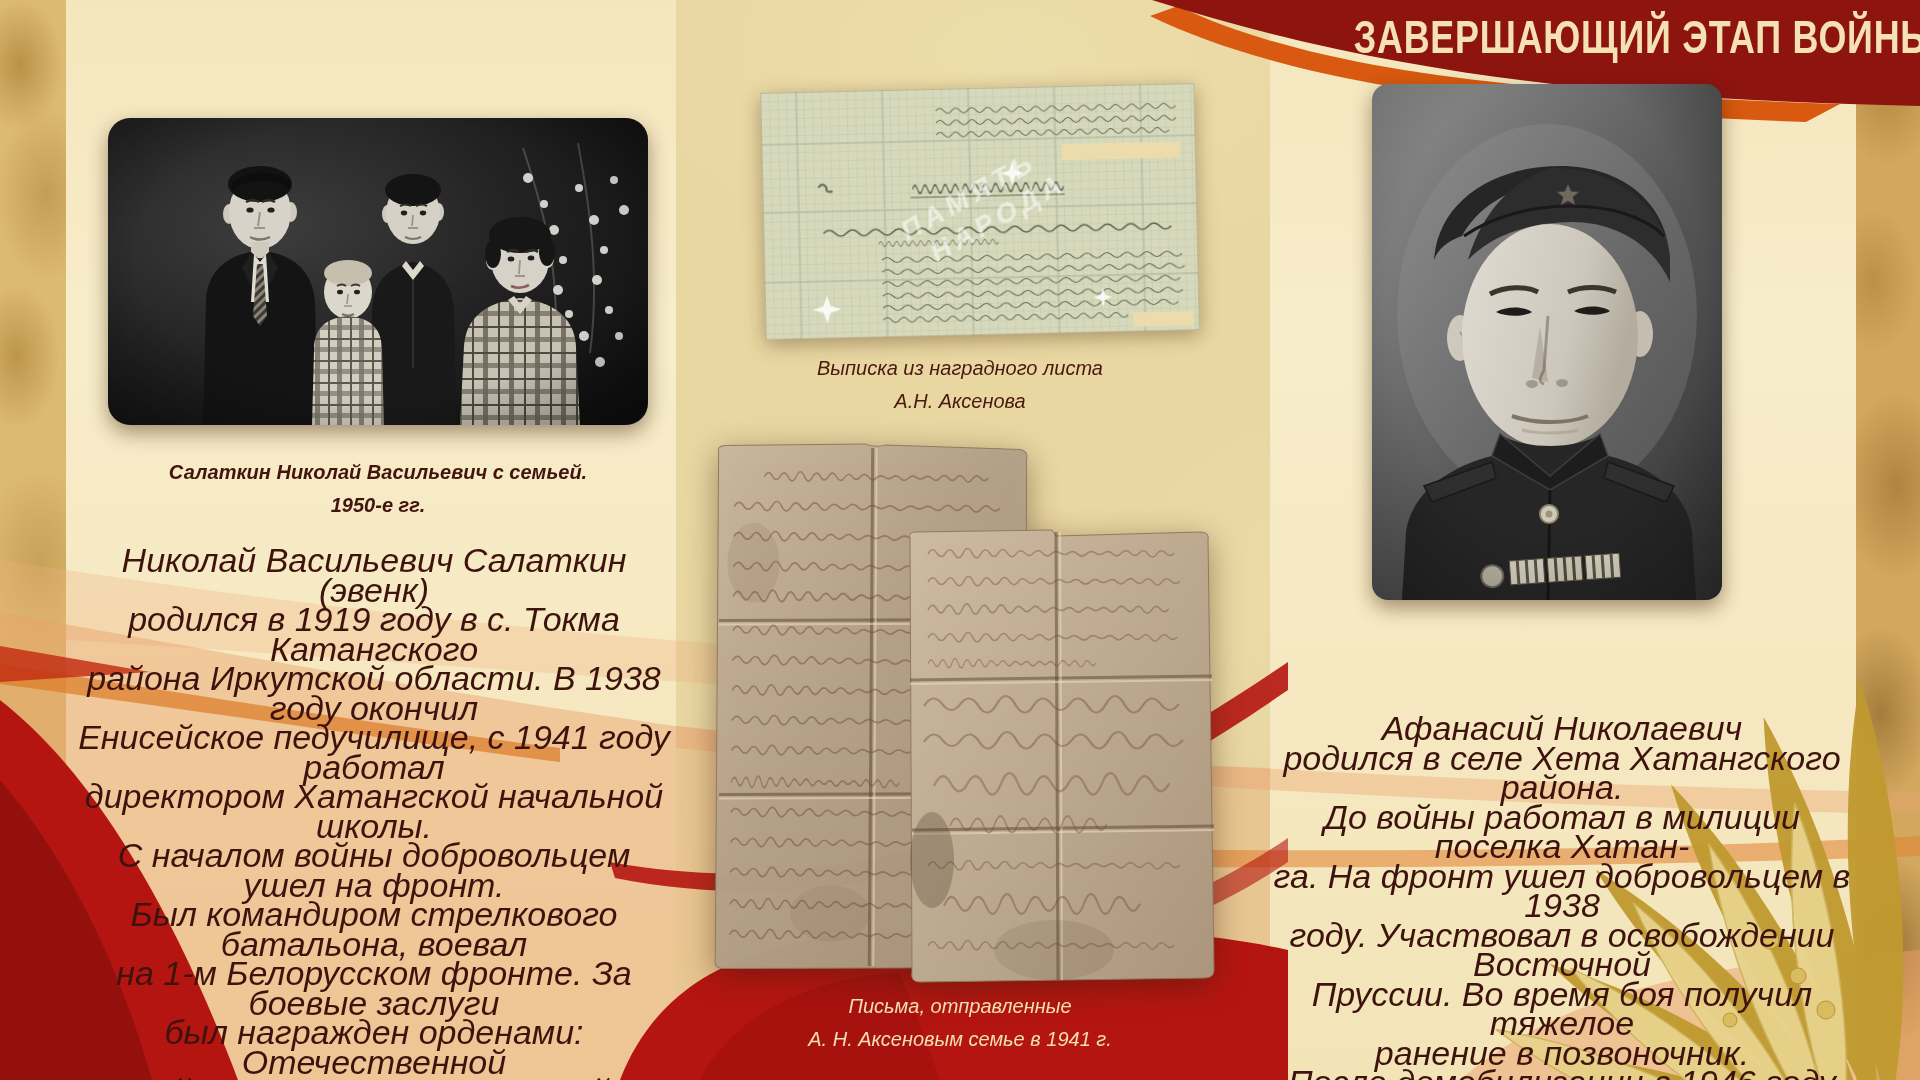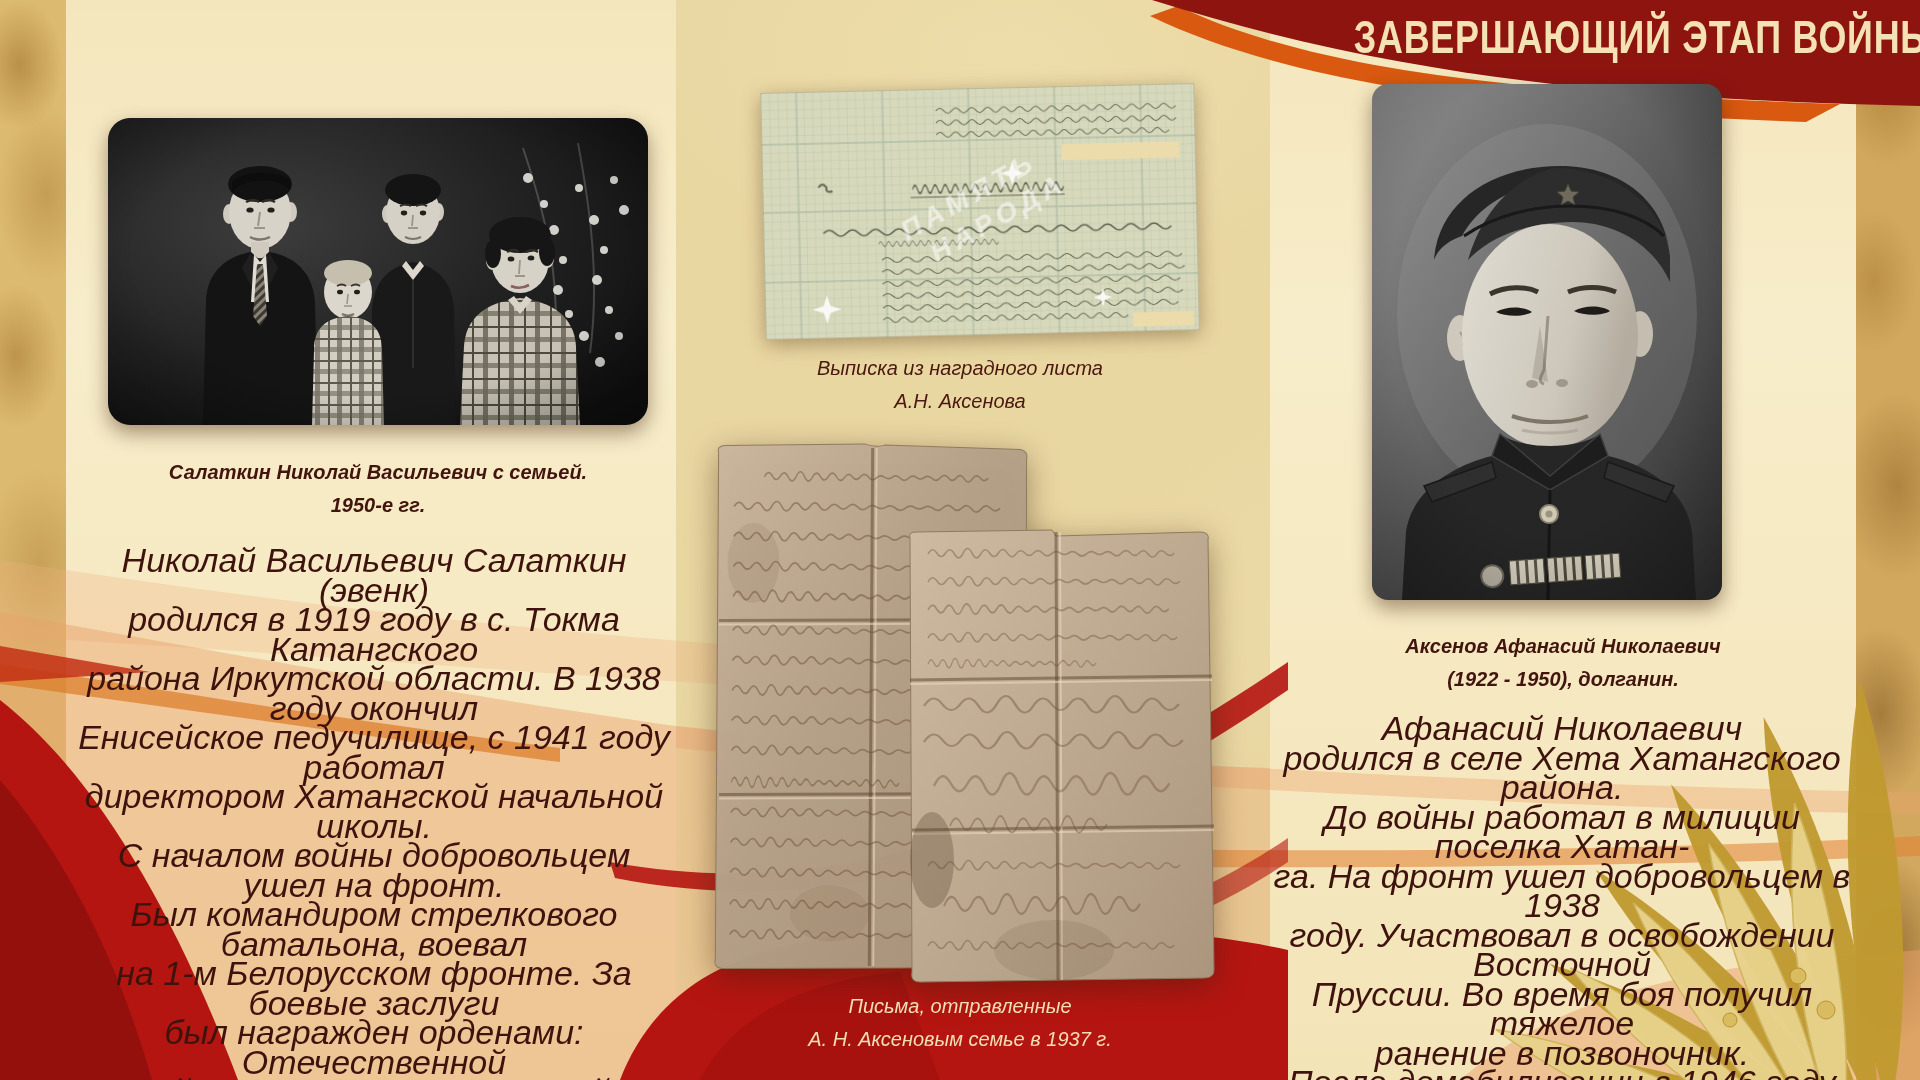--- a/index.html
+++ b/index.html
@@ -394,21 +394,21 @@
         <use href="#sq1" transform="translate(24,336) scale(0.9,1)"></use>
         <use href="#sq2" transform="translate(40,376) scale(1.0,1.2)" stroke-width="1.9"></use>
         <use href="#sq1" transform="translate(24,416) scale(0.88,1)"></use>
       </g>
       <ellipse cx="28" cy="330" rx="22" ry="48" fill="#54402c" opacity="0.3"></ellipse>
       <ellipse cx="150" cy="420" rx="60" ry="30" fill="#54402c" opacity="0.12"></ellipse>
     </g>
   </svg>
 
   <div class="cap on-red mid-caption-bottom">Письма, отправленные
-А. Н. Аксеновым семье в 1937 г.</div>
+А. Н. Аксеновым семье в 1941 г.</div>
 
   <div class="photo portrait-photo">
     <svg width="350" height="516" viewBox="0 0 350 516">
       <defs>
         <linearGradient id="ptbg" x1="0" y1="0" x2="1" y2="1">
           <stop offset="0%" stop-color="#909090"></stop>
             <stop offset="55%" stop-color="#565656"></stop>
             <stop offset="100%" stop-color="#333"></stop>
         </linearGradient>
         <linearGradient id="facegrad" x1="0" y1="0" x2="1" y2="0.3">
@@ -467,22 +467,20 @@
         <circle cx="120" cy="488" r="11" fill="#b9b3a4" stroke="#6b665a" stroke-width="2"></circle>
       </g>
       <radialGradient id="vig2" cx="50%" cy="42%" r="75%">
         <stop offset="60%" stop-color="rgba(0,0,0,0)"></stop>
           <stop offset="100%" stop-color="rgba(0,0,0,0.30)"></stop>
       </radialGradient>
       <rect width="350" height="516" fill="url(#vig2)"></rect>
     </svg>
   </div>
 
-  <div class="cap right-caption">Аксенов Афанасий Николаевич
-(1922 - 1950), долганин.</div>
 
   <div class="bio right-bio">Афанасий Николаевич
 родился в селе Хета Хатангского района.
 До войны работал в милиции поселка Хатан-
 га. На фронт ушел добровольцем в 1938
 году. Участвовал в освобождении Восточной
 Пруссии. Во время боя получил тяжелое
 ранение в позвоночник.
 После демобилизации в 1946 году
 вернулся на родину.</div>

